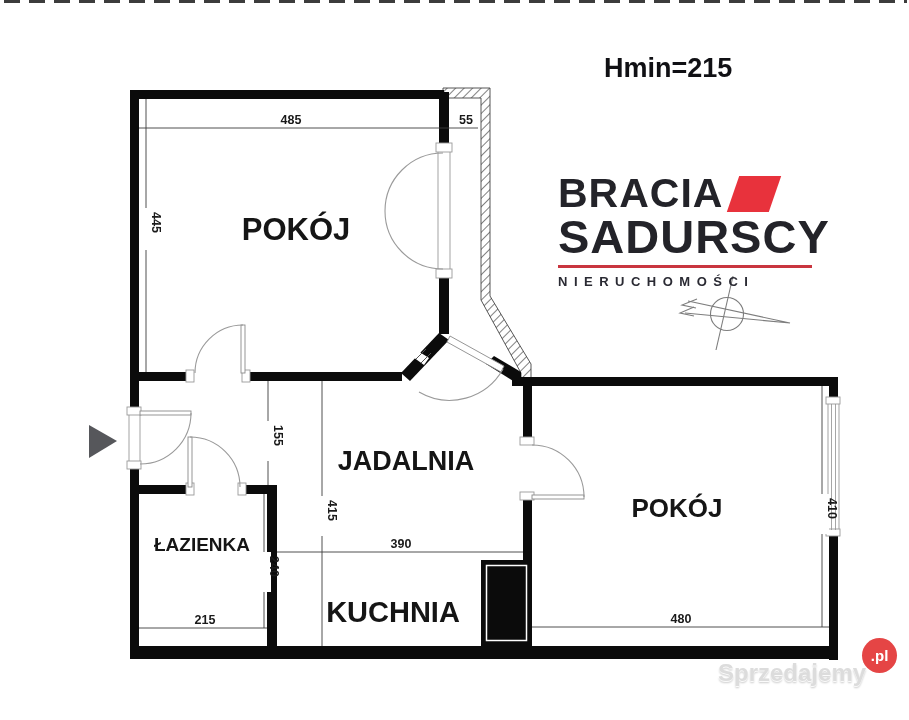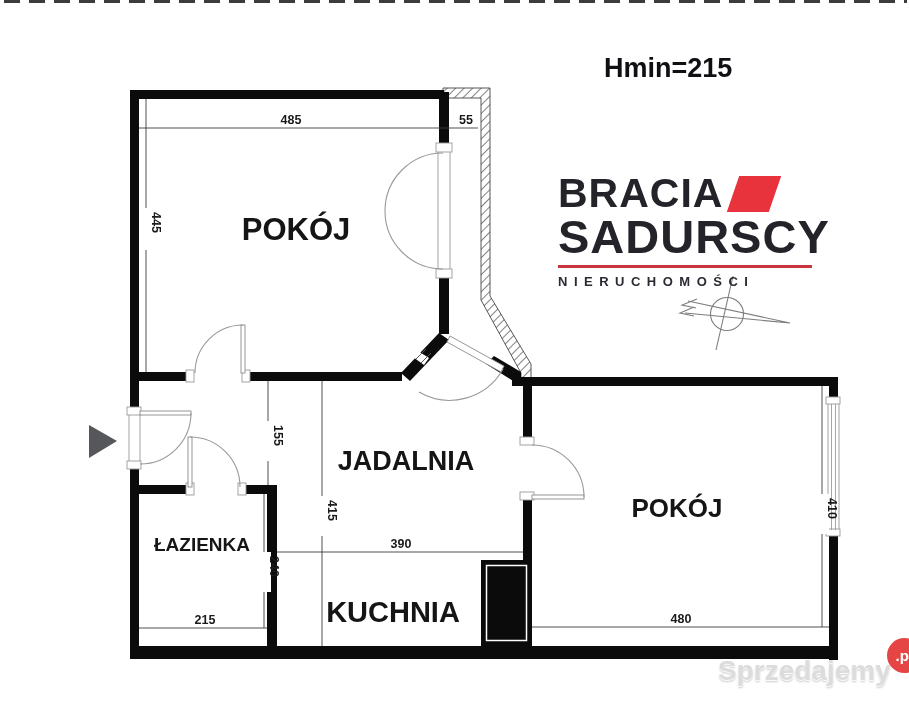--- a/index.html
+++ b/index.html
@@ -18,21 +18,21 @@
   
   .logo{position:absolute;left:558px;top:146px;width:262px;color:#232329;}
   .logo-row1{display:flex;align-items:flex-end;gap:8px;margin-top:28px;}
   .logo-brand1{font-size:41px;font-weight:800;letter-spacing:1px;line-height:38px;}
   .logo-mark{width:42px;height:36px;background:#e8323c;transform:skewX(-19deg);margin-left:2px;margin-top:1px;}
   .logo-brand2{font-size:47px;font-weight:800;letter-spacing:1px;line-height:46px;margin-top:2px;}
   .logo-rule{height:3px;background:#c9353f;margin-top:5px;width:254px;}
   .logo-tagline{margin-top:6px;font-size:13px;font-weight:600;letter-spacing:6.5px;color:#2a2a33;}
   
   .watermark{position:absolute;left:718px;top:652px;display:flex;align-items:flex-end;}
-  .wm-text{font-size:28px;font-weight:700;color:#dcdcdc;
+  .wm-text{font-size:24px;font-weight:700;color:#dcdcdc;
     text-shadow:0 1px 1px #ffffff,0 2px 2px #c8c8c8;letter-spacing:0;text-align:right;}
   .wm-badge{width:35px;height:35px;border-radius:50%;background:#e54545;color:#ffffff;
     display:flex;align-items:center;justify-content:center;font-size:15px;font-weight:700;
     margin-left:-4px;transform:translateY(-14px);}
 </style>
 </head>
 <body>
 
 <div class="stage">
 

